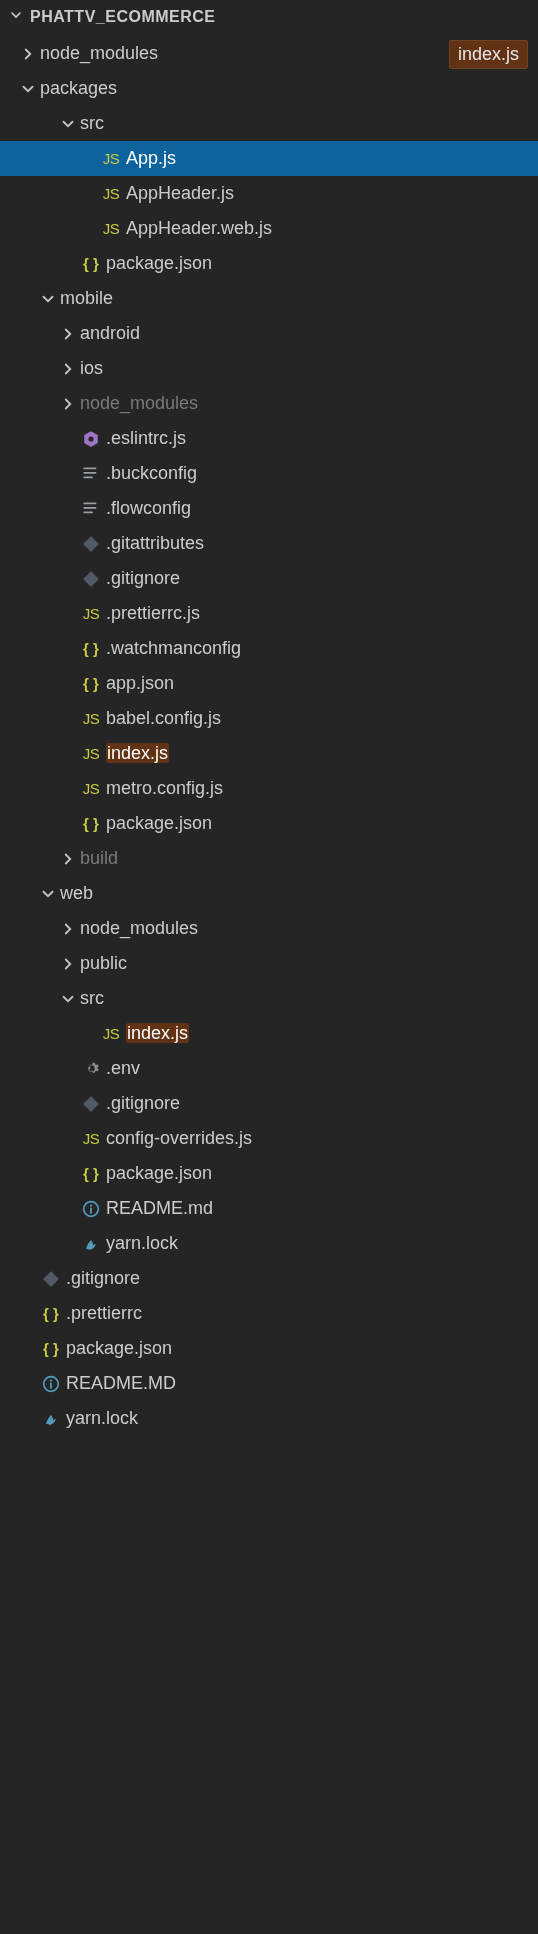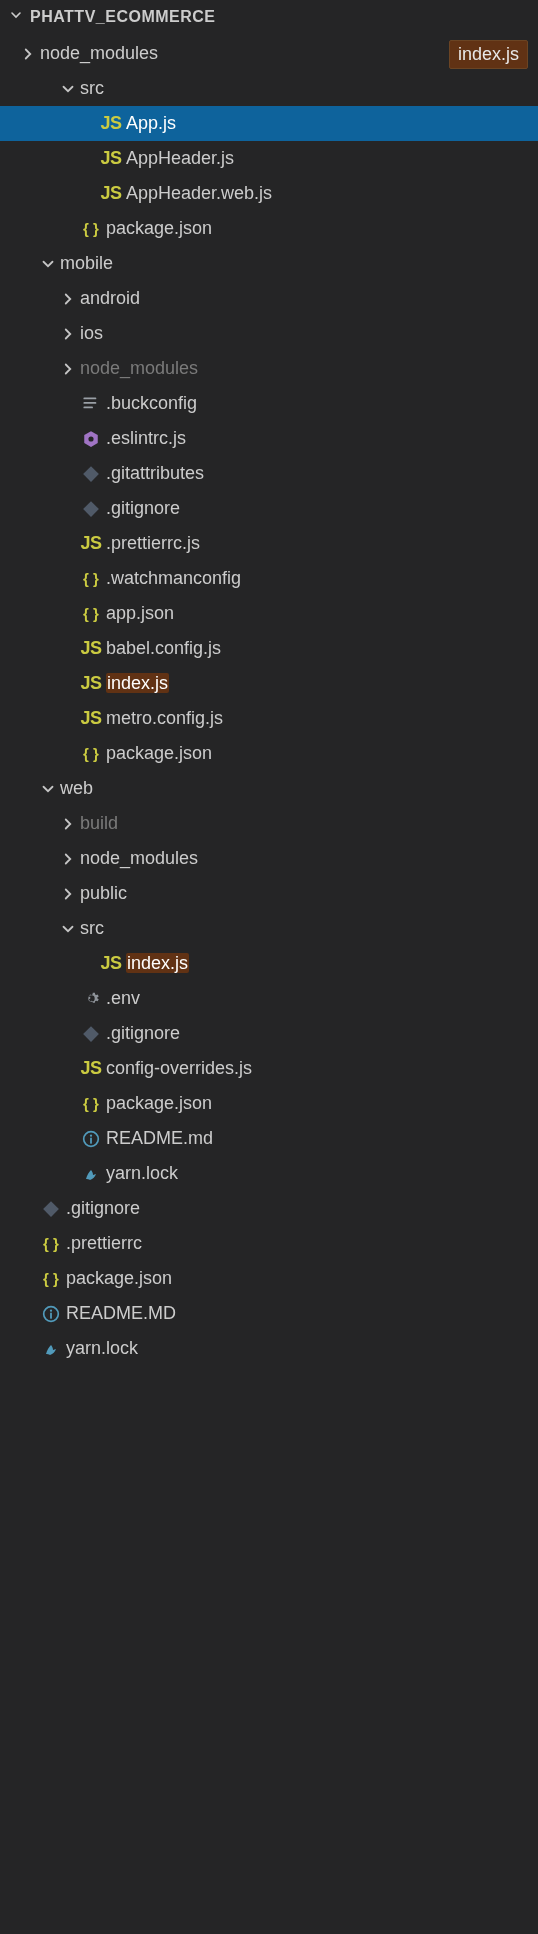--- a/index.html
+++ b/index.html
@@ -46,21 +46,21 @@
     .no-arrow { width: 20px; flex-shrink: 0; }
     .icon {
       width: 26px;
       display: inline-flex;
       justify-content: center;
       align-items: center;
       flex-shrink: 0;
       font-size: 13px;
       font-weight: 700;
     }
-    .icon-js { color: #cbcb41; font-size: 18px; font-weight: 700; letter-spacing: -0.5px; }
+    .icon-js { color: #cbcb41; font-size: 15px; font-weight: 400; letter-spacing: -0.5px; }
     .icon-json { color: #cbcb41; font-size: 15px; font-weight: 600; }
     .icon-cfg { color: #9aa0a6; }
     .icon-cfg svg { width: 18px; height: 18px; }
     .icon-hex { color: #a074c4; }
     .icon-hex svg { width: 18px; height: 18px; }
     .icon-git { color: #505a68; }
     .icon-git svg { width: 18px; height: 18px; }
     .icon-gear { color: #9aa0a6; }
     .icon-gear svg { width: 17px; height: 17px; }
     .icon-info { color: #519aba; }
@@ -135,20 +135,29 @@
     <div class="row">
       <span class="indent" style="width:18px"></span>
       <span class="arrow">
           <svg viewBox="0 0 16 16">
             <use href="#chev-right"></use>
           </svg>
         </span>
       <span class="label">node_modules</span>
     </div>
 
+    <div class="row">
+      <span class="indent" style="width:18px"></span>
+      <span class="arrow">
+          <svg viewBox="0 0 16 16">
+            <use href="#chev-down"></use>
+          </svg>
+        </span>
+      <span class="label">packages</span>
+    </div>
 
 
     <div class="row">
       <span class="indent" style="width:58px"></span>
       <span class="arrow">
           <svg viewBox="0 0 16 16">
             <use href="#chev-down"></use>
           </svg>
         </span>
       <span class="label">src</span>
@@ -219,39 +228,49 @@
           <svg viewBox="0 0 16 16">
             <use href="#chev-right"></use>
           </svg>
         </span>
       <span class="label dim">node_modules</span>
     </div>
 
     <div class="row">
       <span class="indent" style="width:58px"></span>
       <span class="no-arrow"></span>
+      <span class="icon icon-hex">
+          <svg viewBox="0 0 16 16">
+            <use href="#hexagon"></use>
+          </svg>
+        </span>
+      <span class="label">.eslintrc.js</span>
+    </div>
+
+    <div class="row">
+      <span class="indent" style="width:58px"></span>
+      <span class="no-arrow"></span>
       <span class="icon icon-cfg">
           <svg viewBox="0 0 16 16">
             <use href="#cfg-lines"></use>
           </svg>
         </span>
       <span class="label">.buckconfig</span>
     </div>
 
     <div class="row">
       <span class="indent" style="width:58px"></span>
       <span class="no-arrow"></span>
-      <span class="icon icon-hex">
-          <svg viewBox="0 0 16 16">
-            <use href="#hexagon"></use>
-          </svg>
-        </span>
-      <span class="label">.eslintrc.js</span>
-    </div>
-
+      <span class="icon icon-cfg">
+          <svg viewBox="0 0 16 16">
+            <use href="#cfg-lines"></use>
+          </svg>
+        </span>
+      <span class="label">.flowconfig</span>
+    </div>
 
     <div class="row">
       <span class="indent" style="width:58px"></span>
       <span class="no-arrow"></span>
       <span class="icon icon-git">
           <svg viewBox="0 0 16 16">
             <use href="#diamond"></use>
           </svg>
         </span>
       <span class="label">.gitattributes</span>
@@ -311,37 +330,37 @@
     </div>
 
     <div class="row">
       <span class="indent" style="width:58px"></span>
       <span class="no-arrow"></span>
       <span class="icon icon-json">{ }</span>
       <span class="label">package.json</span>
     </div>
 
     <div class="row">
+      <span class="indent" style="width:58px"></span>
+      <span class="arrow">
+          <svg viewBox="0 0 16 16">
+            <use href="#chev-right"></use>
+          </svg>
+        </span>
+      <span class="label dim">build</span>
+    </div>
+
+    <div class="row">
       <span class="indent" style="width:38px"></span>
       <span class="arrow">
           <svg viewBox="0 0 16 16">
             <use href="#chev-down"></use>
           </svg>
         </span>
       <span class="label">web</span>
-    </div>
-
-    <div class="row">
-      <span class="indent" style="width:58px"></span>
-      <span class="arrow">
-          <svg viewBox="0 0 16 16">
-            <use href="#chev-right"></use>
-          </svg>
-        </span>
-      <span class="label dim">build</span>
     </div>
 
     <div class="row">
       <span class="indent" style="width:58px"></span>
       <span class="arrow">
           <svg viewBox="0 0 16 16">
             <use href="#chev-right"></use>
           </svg>
         </span>
       <span class="label">node_modules</span>

